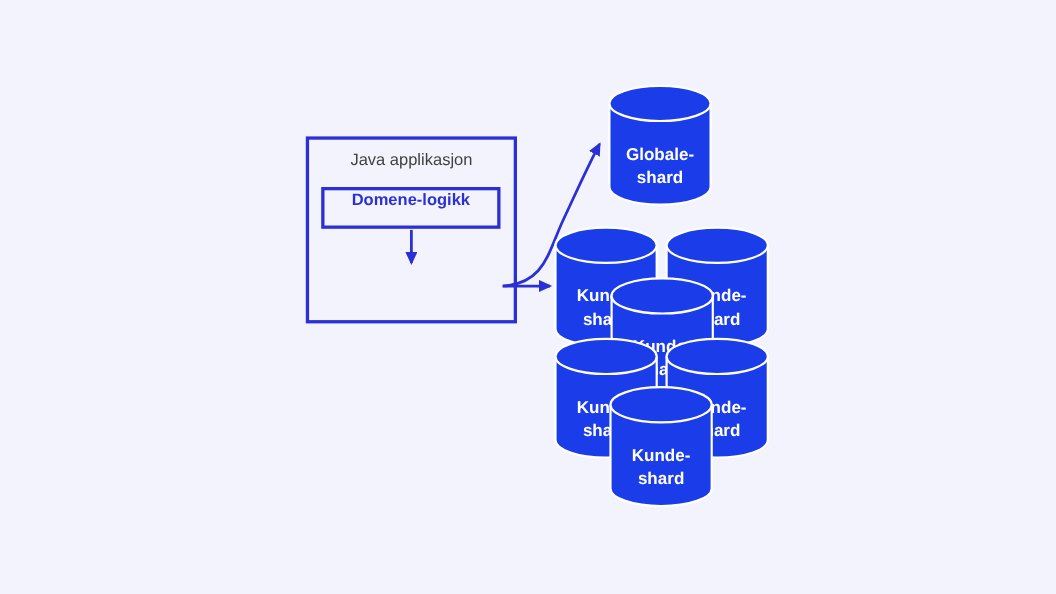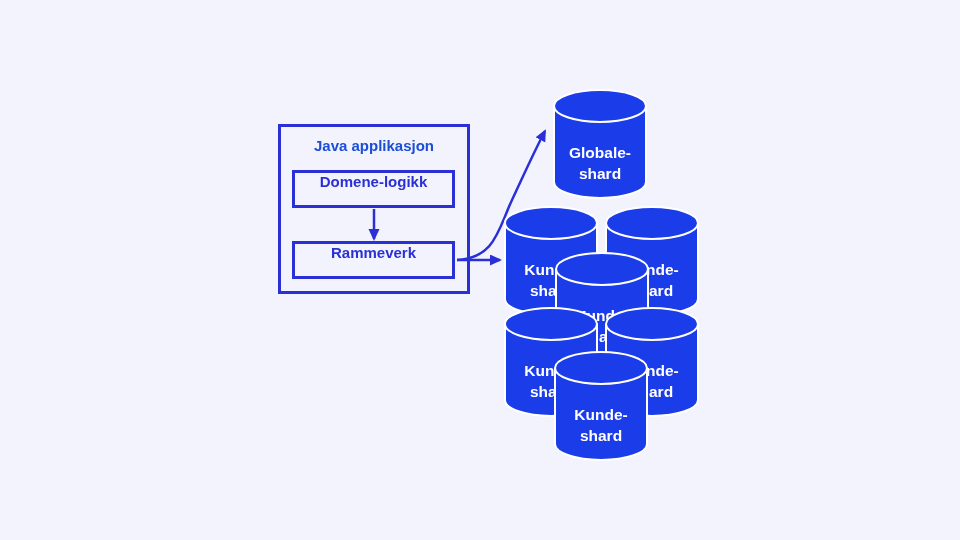--- a/index.html
+++ b/index.html
@@ -27,23 +27,23 @@
     width: 192px; height: 170px;
     border: 3px solid #2a30d6;
     box-sizing: border-box;
     z-index: 2;
   }
   .app-title {
     position: absolute;
     left: 0; top: 10px;
     width: 100%;
     text-align: center;
-    color: #1d4ed8;
+    color: #404040;
     font-size: 15px;
-    font-weight: 700;
+    font-weight: 400;
   }
   .inner-box {
     position: absolute;
     border: 3px solid #2a30d6;
     box-sizing: border-box;
     display: flex;
     align-items: flex-start;
     justify-content: center;
     color: #2a30d6;
     font-size: 15px;
@@ -87,25 +87,22 @@
     <path d="M457,260 L500,260" stroke="#2a30d6" stroke-width="2.5" fill="none" marker-end="url(#ah)"></path>
     <path d="M457,260 C495,258 498,230 512,200 C526,170 534,152 545,131" stroke="#2a30d6" stroke-width="2.5" fill="none" marker-end="url(#ah)"></path>
   </svg>
 
   <div class="app-box">
     <div class="app-title">Java applikasjon</div>
   </div>
   <div class="inner-box domene">
     <span>Domene-logikk</span>
   </div>
-  <div class="inner-box ramme">
-    <span>Rammeverk</span>
-  </div>
 
-  <div class="cyl z10" style="left:552px; top:88px;">
+  <div class="cyl z10" style="left:552px; top:76px;">
     <svg width="96" height="112" viewBox="0 0 96 112">
       <path d="M2,18 L2,94 A46,16 0 0 0 94,94 L94,18" fill="#1b3ce9" stroke="#ffffff" stroke-width="2"></path>
       <ellipse cx="48" cy="18" rx="46" ry="16" fill="#1b3ce9" stroke="#ffffff" stroke-width="2"></ellipse>
     </svg>
     <div class="cyl-label">
       <span>Globale-</span>
       <span>shard</span>
     </div>
   </div>
 

